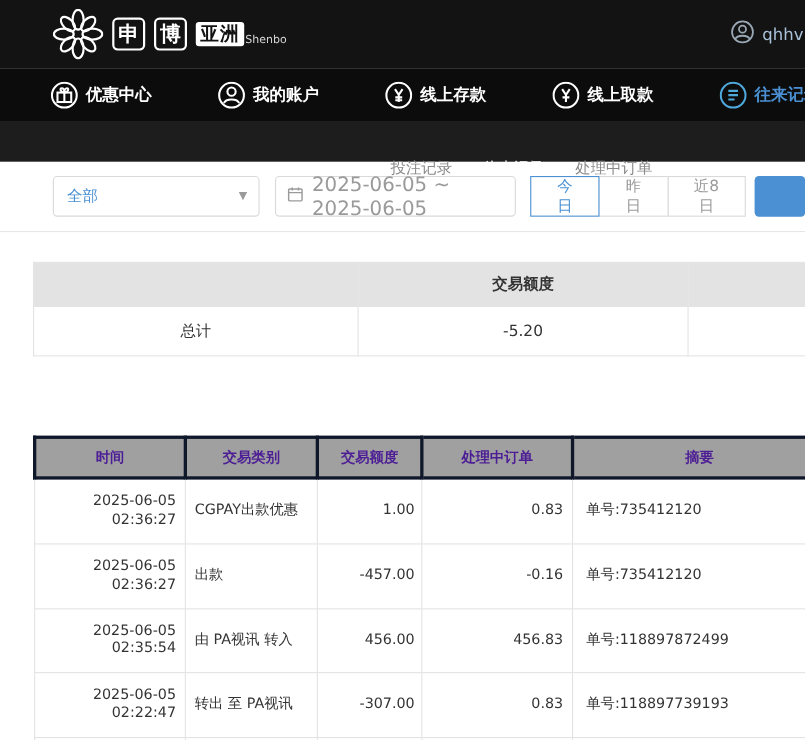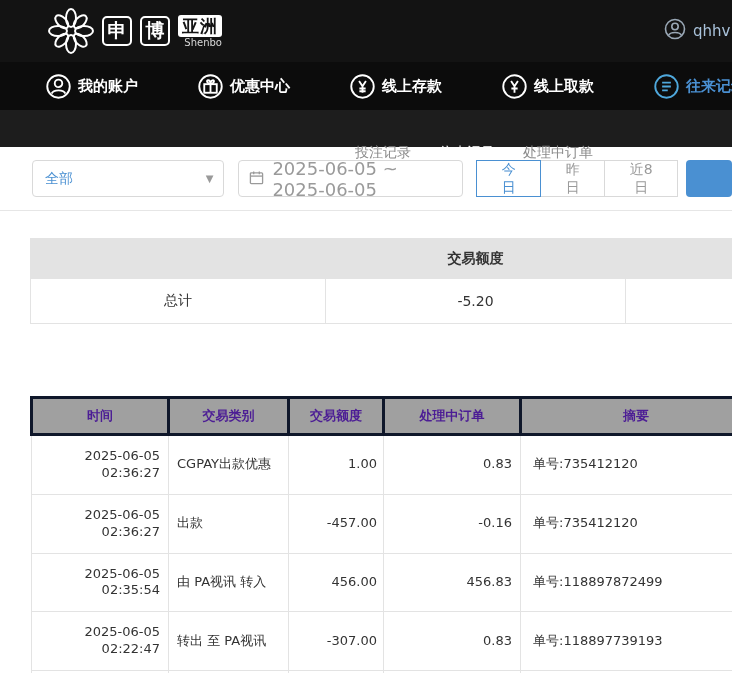--- a/index.html
+++ b/index.html
@@ -5,21 +5,21 @@
   * { margin:0; padding:0; box-sizing:border-box; }
   html,body { width:732px; height:673px; overflow:hidden; background:#fff;
     font-family:"DejaVu Sans","Liberation Sans",sans-serif; }
 
   
   .topbar { height:62px; background:#131313; position:relative; display:flex; align-items:center; }
   .logo { display:flex; align-items:center; margin-left:48px; gap:8px; cursor:pointer; }
   .flower svg { display:block; }
   .char-box { width:30px; height:30px; border:2px solid #fff; border-radius:5px; color:#fff;
     font-size:19px; font-weight:bold; display:flex; align-items:center; justify-content:center; }
-  .brand-right { display:flex; flex-direction:column; align-items:flex-end; gap:1px; }
+  .brand-right { display:flex; flex-direction:row; align-items:flex-end; gap:1px; }
   .azhou { background:#fff; color:#131313; font-weight:bold; font-size:17px; line-height:1;
     padding:3px 4px 2px; border-radius:3px; letter-spacing:1px; }
   .shenbo-sub { color:#d8d8d8; font-size:10px; line-height:1; }
   .user-area { position:absolute; left:664px; top:0; height:62px; display:flex; align-items:center;
     gap:7px; color:#a9c2da; font-size:15px; white-space:nowrap; cursor:pointer; }
 
   
   .mainnav { height:48px; background:#0c0c0c; display:flex; align-items:center;
     padding-left:46px; column-gap:60px; overflow:hidden; }
   .nav-item { display:flex; align-items:center; gap:7px; color:#fff; font-size:15px;
@@ -28,21 +28,21 @@
   .nav-item.active { color:var(--accent,#4fa8dc); }
 
   
   .subnav { height:37px; background:#1d1d1d; display:flex; align-items:stretch;
     padding-left:355px; column-gap:28px; }
   .subnav-item { display:flex; align-items:center; color:#8a8a8a; font-size:14px;
     white-space:nowrap; cursor:pointer; border-bottom:3px solid transparent; padding-top:3px;margin-top:40px; }
   .subnav-item.active { color:#fff; border-bottom-color:#fff; }
 
   
-  .filterbar { display:flex; align-items:flex-start; margin:13px 0 0 32px; height:37px; }
+  .filterbar { display:flex; align-items:flex-start; margin:13px 0 0 48px; height:37px; }
   .select-box { width:195px; height:37px; border:1px solid #d9d9d9; border-radius:4px;
     display:flex; align-items:center; justify-content:space-between; padding:0 10px 0 12px;
     color:var(--accent,#4a90d2); font-size:14px; background:#fff; cursor:pointer; }
   .select-caret { color:#9a9a9a; font-size:10px; }
   .date-box { margin-left:14px; width:228px; height:37px; border:1px solid #d9d9d9; border-radius:4px;
     display:flex; align-items:center; gap:8px; padding:0 10px; color:#9a9a9a; font-size:18px;
     background:#fff; cursor:pointer; }
   .btn-group { display:flex; margin-left:14px; }
   .range-btn { height:37px; background:#fff; border:1px solid #d9d9d9; color:#9a9a9a;
     font-size:14px; padding:0 18px; cursor:pointer; margin-left:-1px;
@@ -106,36 +106,36 @@
     </span>
     <span>qhhv</span>
   </div>
 </div>
 
 <div class="mainnav">
   <div class="nav-item">
     <span>
       <svg width="25" height="25" viewBox="0 0 16 16" fill="none" stroke="#fff" stroke-width="1.2">
         <circle cx="8" cy="8" r="7.2"></circle>
-          <circle cx="8" cy="6" r="2.4"></circle>
-          <path d="M3.6 12.6c1-2.8 7.8-2.8 8.8 0"></path>
-      </svg>
-    </span>
-    <span>我的账户</span>
-  </div>
-  <div class="nav-item">
-    <span>
-      <svg width="25" height="25" viewBox="0 0 16 16" fill="none" stroke="#fff" stroke-width="1.2">
-        <circle cx="8" cy="8" r="7.2"></circle>
           <rect x="4" y="6.5" width="8" height="5.5"></rect>
         <line x1="8" y1="6.5" x2="8" y2="12"></line>
           <path d="M8 6.5C6 6.5 5 4 6.5 4S8 6.5 8 6.5s0-2.5 1.5-2.5S10 6.5 8 6.5z"></path>
       </svg>
     </span>
     <span>优惠中心</span>
+  </div>
+  <div class="nav-item">
+    <span>
+      <svg width="25" height="25" viewBox="0 0 16 16" fill="none" stroke="#fff" stroke-width="1.2">
+        <circle cx="8" cy="8" r="7.2"></circle>
+          <circle cx="8" cy="6" r="2.4"></circle>
+          <path d="M3.6 12.6c1-2.8 7.8-2.8 8.8 0"></path>
+      </svg>
+    </span>
+    <span>我的账户</span>
   </div>
   <div class="nav-item">
     <span>
       <svg width="25" height="25" viewBox="0 0 16 16" fill="none" stroke="#fff" stroke-width="1.2">
         <circle cx="8" cy="8" r="7.2"></circle>
           <path d="M5.8 4.5L8 7.8l2.2-3.3M8 7.8V12M6 9.3h4M6 11h4"></path>
       </svg>
     </span>
     <span>线上存款</span>
   </div>

